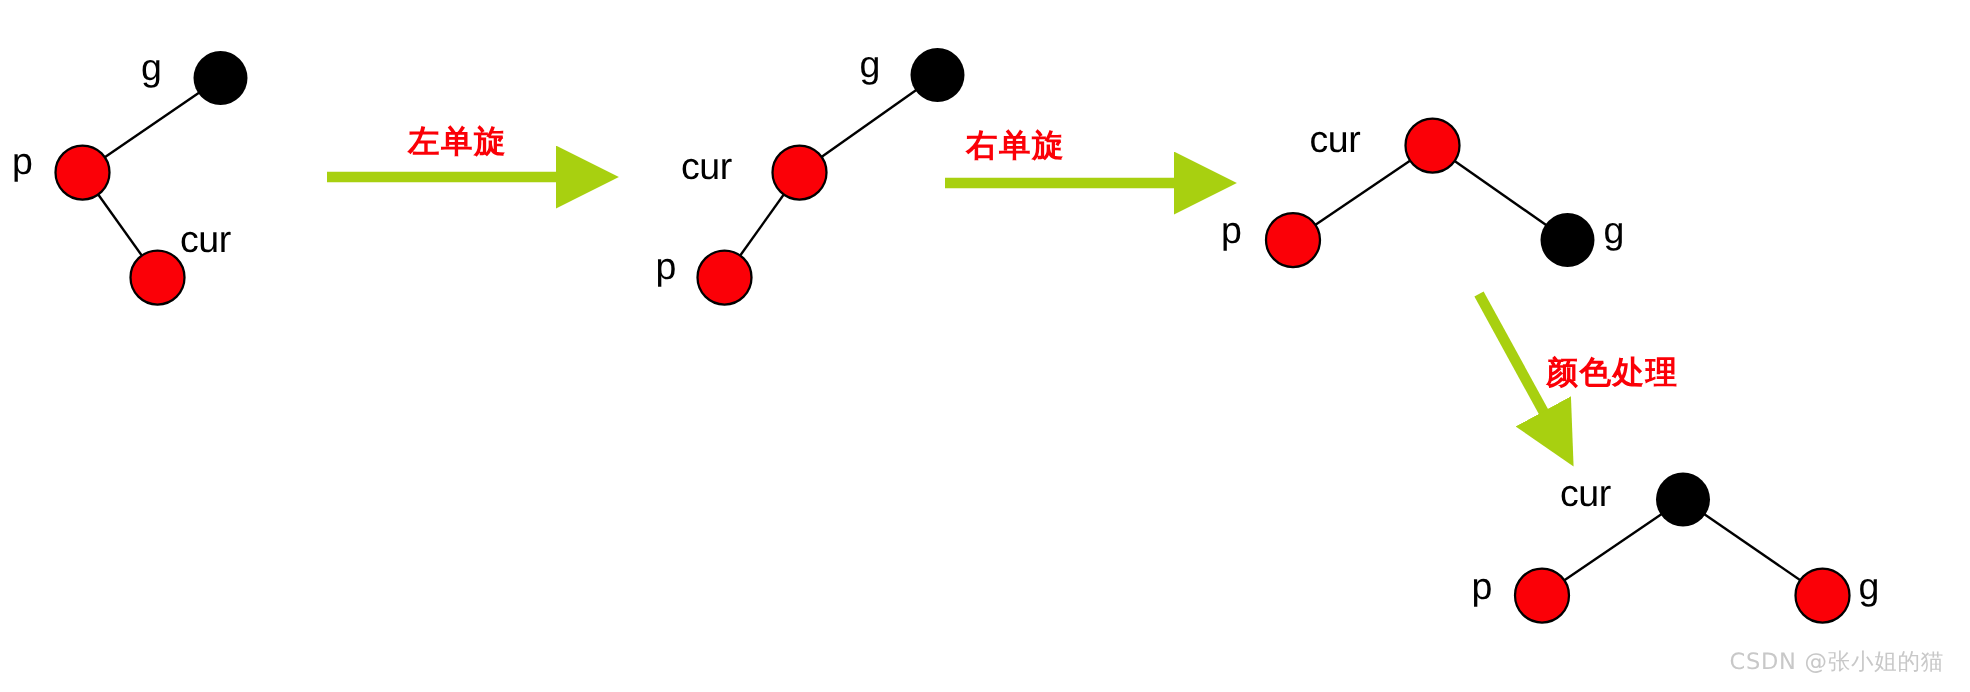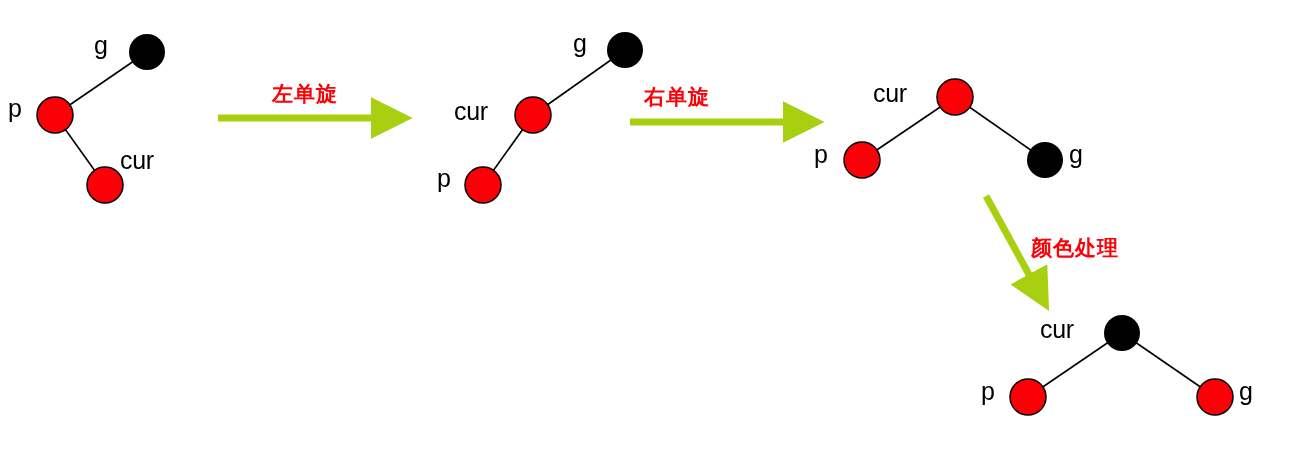--- a/index.html
+++ b/index.html
@@ -109,14 +109,15 @@
       <div class="node-label" style="left: 1040px; top: 317px;">cur</div>
       <div class="node-label" style="left: 981px; top: 379px;">p</div>
       <div class="node-label" style="left: 1239px; top: 379px;">g</div>
     </div>
   <div id="arrow-labels-layer">
       <div class="arrow-label" style="left: 272px; top: 84px;">左单旋</div>
       <div class="arrow-label" style="left: 644px; top: 87px;">右单旋</div>
       <div class="arrow-label" style="left: 1031px; top: 238px;">颜色处理</div>
     </div>
 
+  <div class="watermark" style="left: 1153px; top: 432px; color: rgb(200, 200, 200);">CSDN @张小姐的猫</div>
 
 </div>
 
 </body></html>

